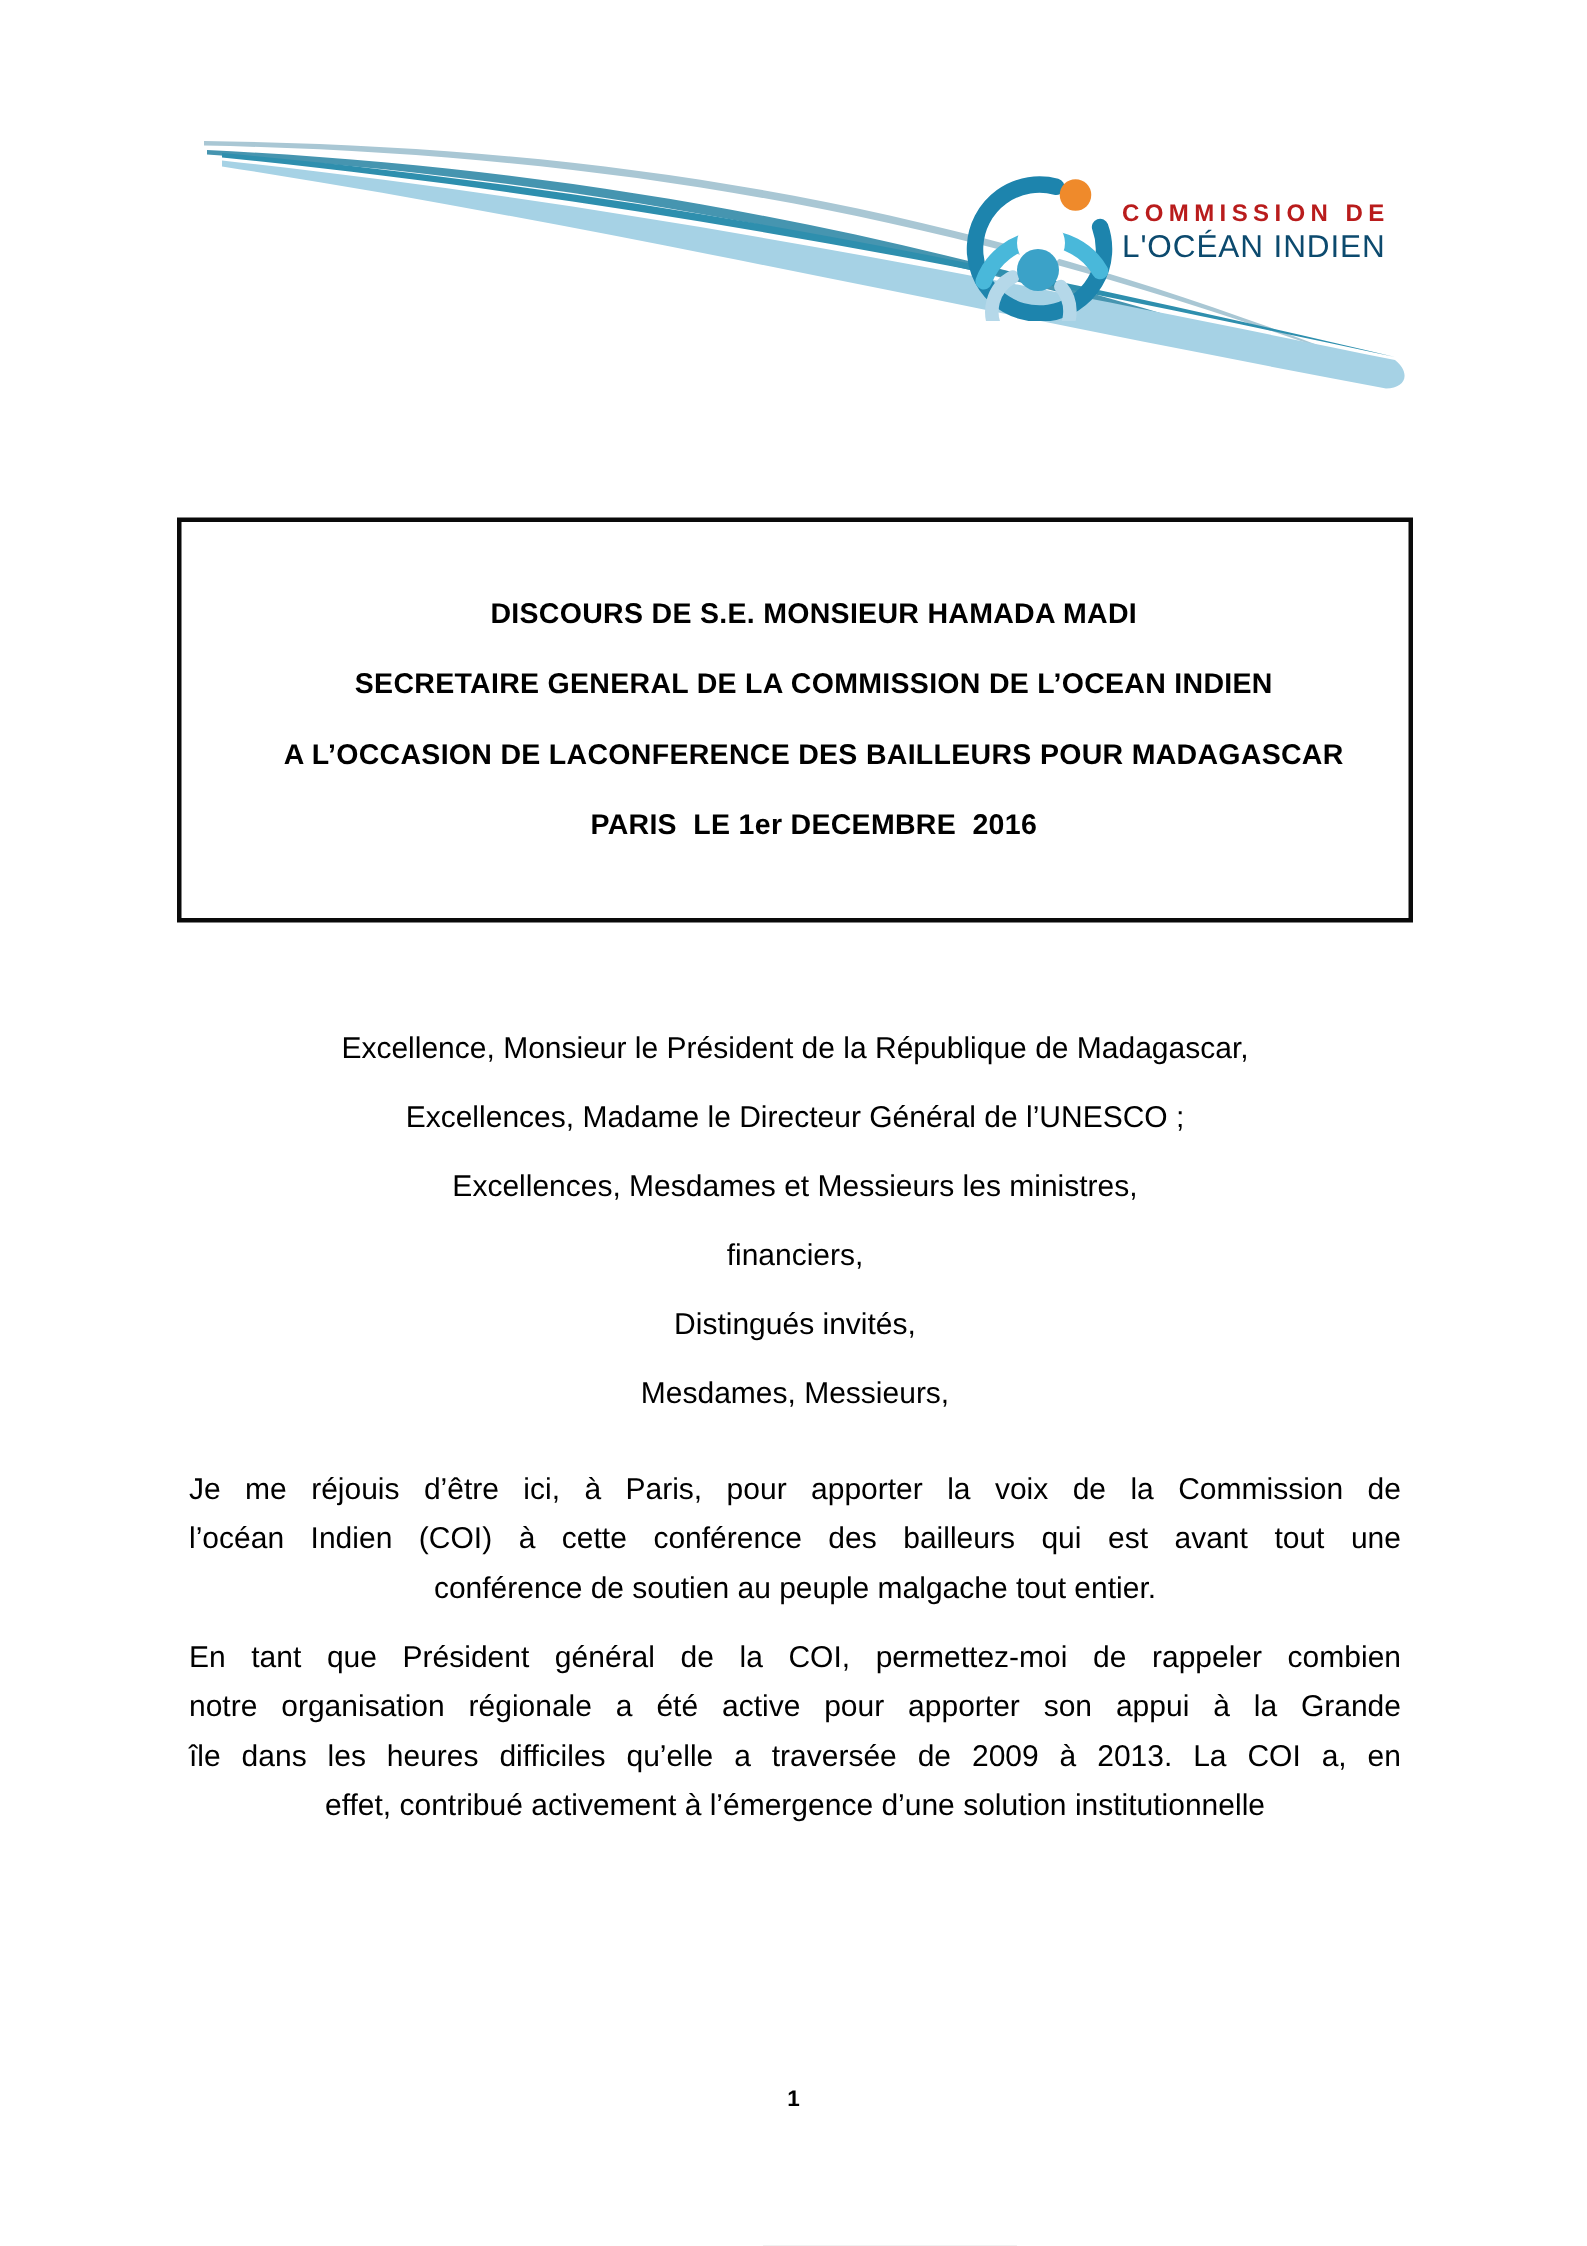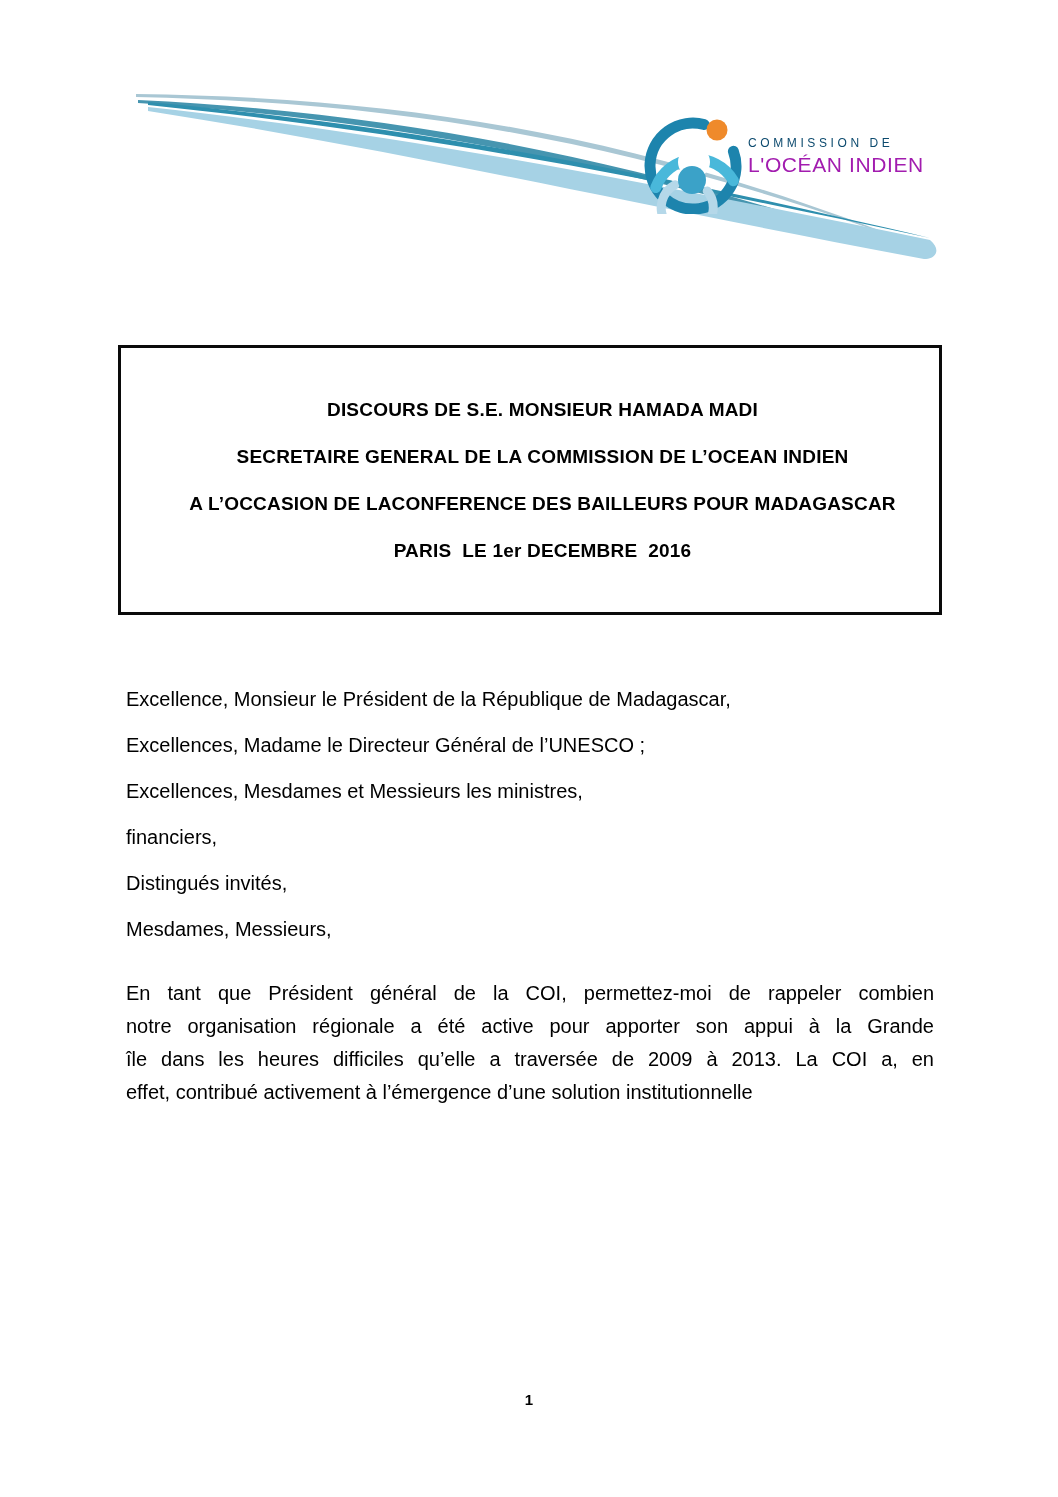--- a/index.html
+++ b/index.html
@@ -12,46 +12,46 @@
     color:#000;
     overflow:hidden;
   }
   
   .swoosh{position:absolute;left:0;top:0;width:1058px;height:300px;}
   
   .logo{position:absolute;left:643px;top:110px;width:300px;height:110px;}
   .logo-mark{position:absolute;left:0;top:0;width:104px;height:104px;}
   .logo-text{position:absolute;left:105px;top:26px;white-space:nowrap;}
   .logo-line1{
-    font-size:12px;letter-spacing:3.6px;color:#0c4a6e;
-    font-weight:400;line-height:14px;
+    font-size:16px;letter-spacing:3.6px;color:#b91c1c;
+    font-weight:700;line-height:14px;
   }
   .logo-line2{
-    font-size:21px;letter-spacing:0.6px;color:#a21caf;
+    font-size:21px;letter-spacing:0.6px;color:#0c4a6e;
     font-weight:400;line-height:24px;margin-top:3px;
   }
   
   .title-box{
     position:absolute;left:118px;top:345px;width:824px;height:270px;
     border:3px solid #0a0a0a;box-sizing:border-box;
     padding-top:38px;text-align:center;
   }
   .tline{
     font-weight:bold;font-size:19px;line-height:47px;
     letter-spacing:0.2px;white-space:pre;padding-left:25px;
   }
   
   .body-text{
     position:absolute;left:126px;top:683px;width:808px;
     font-size:20px;line-height:33px;
   }
   .para{margin:0 0 13px 0;}
   .para.gap-after{margin-bottom:31px;}
   .jl{text-align:justify;text-align-last:justify;}
-  .ll{text-align:left;}
+  .ll{text-align:center;}
   
   .footer{
     position:absolute;left:0;top:1392px;width:100%;
     text-align:center;font-weight:bold;font-size:15px;line-height:16px;
   }
 </style>
 </head>
 <body>
 
 <div class="page">
@@ -98,20 +98,25 @@
     <div class="para">
       <div class="ll">financiers,</div>
     </div>
     <div class="para">
       <div class="ll">Distingués invités,</div>
     </div>
     <div class="para gap-after">
       <div class="ll">Mesdames, Messieurs,</div>
     </div>
     <div class="para">
+      <div class="jl">Je me réjouis d’être ici, à Paris, pour apporter la voix de la Commission de</div>
+      <div class="jl">l’océan Indien (COI) à cette conférence des bailleurs qui est avant tout une</div>
+      <div class="ll">conférence de soutien au peuple malgache tout entier.</div>
+    </div>
+    <div class="para">
       <div class="jl">En tant que Président général de la COI, permettez-moi de rappeler combien</div>
       <div class="jl">notre organisation régionale a été active pour apporter son appui à la Grande</div>
       <div class="jl">île dans les heures difficiles qu’elle a traversée de 2009 à 2013. La COI a, en</div>
       <div class="ll">effet, contribué activement à l’émergence d’une solution institutionnelle</div>
     </div>
   </div>
 
   <div class="footer">1</div>
 
 </div>

